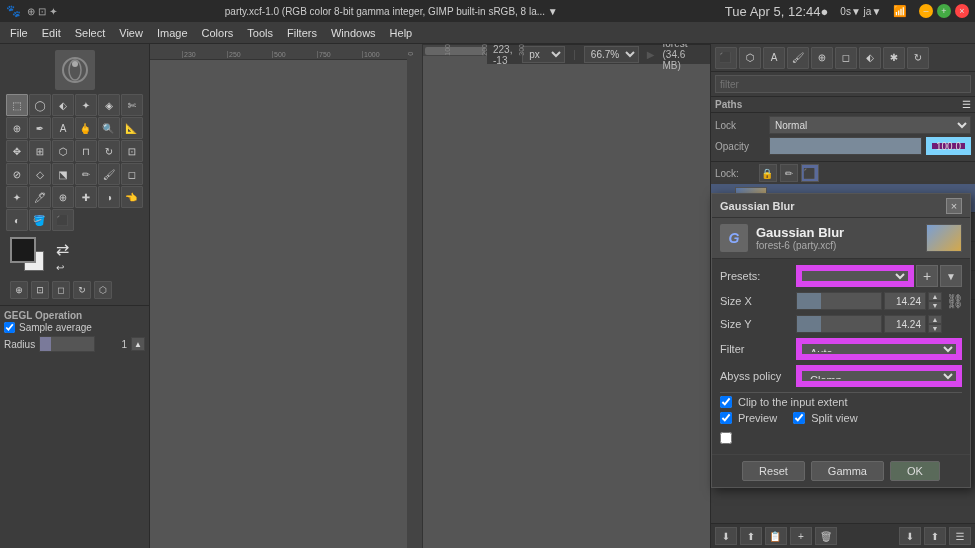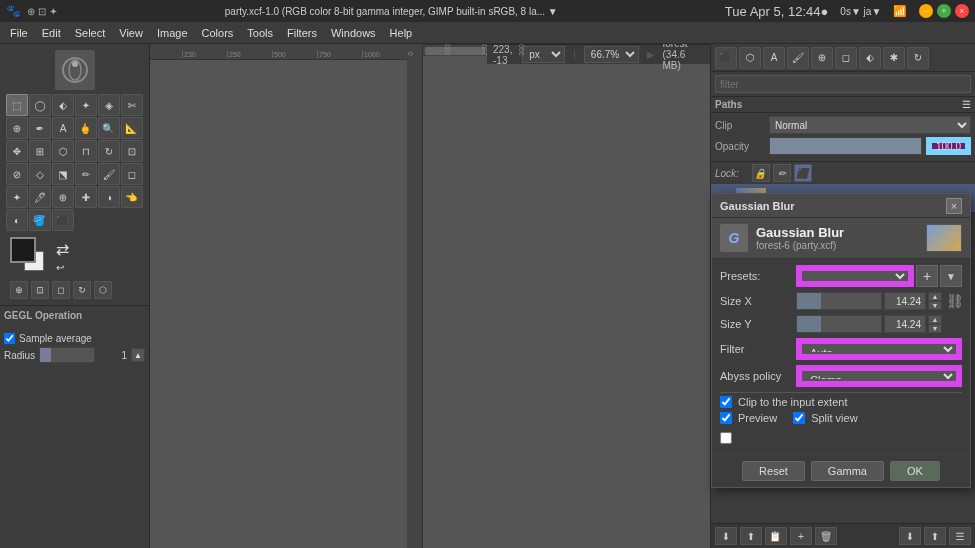--- a/index.html
+++ b/index.html
@@ -26,21 +26,21 @@
     #toolbox-top { padding: 4px; }
     #tool-logo { width: 40px; height: 40px; background: #555; border-radius: 2px; margin: 2px auto; display: flex; align-items: center; justify-content: center; font-size: 20px; color: #888; }
     .tool-grid { display: grid; grid-template-columns: repeat(6, 22px); gap: 1px; padding: 2px; }
     .tool-btn { width: 22px; height: 22px; background: #484848; border: 1px solid #555; display: flex; align-items: center; justify-content: center; cursor: pointer; font-size: 10px; color: #ccc; border-radius: 1px; }
     .tool-btn.active { background: #666; border-color: #888; }
     #color-swatches { display: flex; align-items: center; padding: 4px 6px; gap: 4px; }
     .swatch-fg { width: 26px; height: 26px; background: #1a1a1a; border: 2px solid #888; position: relative; }
     .swatch-bg { width: 20px; height: 20px; background: #eee; border: 1px solid #666; position: absolute; top: 14px; left: 14px; }
     .swatch-wrap { position: relative; width: 38px; height: 38px; }
     #tool-options { padding: 4px; border-top: 1px solid #2a2a2a; }
-    .tool-options-title { font-size: 10px; color: #aaa; margin-bottom: 12px; font-weight: bold; }
+    .tool-options-title { font-size: 10px; color: #aaa; margin-bottom: 1px; font-weight: bold; }
     .option-row { display: flex; align-items: center; gap: 4px; margin-bottom: 3px; font-size: 10px; }
     .option-checkbox { width: 11px; height: 11px; }
     .option-label { color: #ccc; font-size: 10px; }
     .option-slider-row { display: flex; align-items: center; gap: 4px; margin-bottom: 3px; }
     .option-slider { flex: 1; height: 16px; background: #555; border: 1px solid #444; position: relative; }
     .option-slider-fill { height: 100%; background: #7a7a9a; width: 80%; }
     .option-val { width: 28px; text-align: right; font-size: 10px; color: #ccc; }
     .option-arrow { width: 14px; height: 14px; background: #555; border: 1px solid #444; display: flex; align-items: center; justify-content: center; cursor: pointer; font-size: 8px; }
 
     
@@ -99,21 +99,21 @@
     #paths-section { padding: 2px 4px; background: #3c3c3c; border-bottom: 1px solid #2a2a2a; display: flex; justify-content: flex-end; }
     .paths-label { font-size: 10px; color: #aaa; font-weight: bold; }
 
     
     #layers-section { flex: 1; display: flex; flex-direction: column; overflow: hidden; }
     .layers-controls { padding: 3px 4px; background: #3c3c3c; border-bottom: 1px solid #2a2a2a; }
     .layers-row { display: flex; align-items: center; gap: 4px; margin-bottom: 3px; }
     .layers-label { font-size: 10px; color: #aaa; width: 50px; }
     .layers-select { flex: 1; background: #555; border: 1px solid #444; color: #ddd; font-size: 10px; padding: 1px; height: 18px; }
     .layers-val { width: 45px; height: 18px; background: #701a75; border: 6px solid #7dd3fc; color: #ddd; font-size: 10px; padding: 0 4px; text-align: right; display: flex; align-items: center; justify-content: flex-end; }
-    .layers-lock { display: flex; align-items: center; gap: 13px; padding: 2px 4px; font-style: italic; }
+    .layers-lock { display: flex; align-items: center; gap: 20px; padding: 2px 4px; }
     .lock-label { font-size: 10px; color: #aaa; }
     .lock-icons { display: flex; gap: 3px; }
     .lock-icon { width: 18px; height: 18px; background: #484848; border: 1px solid #555; display: flex; align-items: center; justify-content: center; cursor: pointer; font-size: 10px; color: #ccc; }
     .layer-list { flex: 1; overflow-y: auto; background: #3c3c3c; }
     .layer-item { display: flex; align-items: center; gap: 4px; padding: 3px 4px; border-bottom: 1px solid #333; cursor: pointer; }
     .layer-item.active { background: #4a5a7a; }
     .layer-eye { width: 16px; height: 16px; display: flex; align-items: center; justify-content: center; font-size: 12px; color: #4caf50; cursor: pointer; }
     .layer-thumb { width: 32px; height: 22px; border: 1px solid #555; flex-shrink: 0; }
     .layer-name { flex: 1; font-size: 11px; color: #ddd; }
     .layer-bottom-tools { display: flex; align-items: center; padding: 3px 4px; gap: 3px; border-top: 1px solid #2a2a2a; background: #363636; }
@@ -462,21 +462,21 @@
           <button class="dialog-btn">Reset</button>
           <button class="dialog-btn">Gamma</button>
           <button class="dialog-btn ok">OK</button>
         </div>
       </div>
 
       <div id="layers-section" style="margin-top: auto;">
 
         <div class="layers-controls">
           <div class="layers-row">
-            <span class="layers-label">Clip</span>
+            <span class="layers-label">Lock</span>
             <select class="layers-select">
               <option>Normal</option>
             </select>
           </div>
           <div class="layers-row">
             <span class="layers-label">Opacity</span>
             <div style="flex:1; height:18px; background:#555; border:1px solid #444; position:relative;">
               <div style="height:100%; background:#7a8a9a; width:100%;"></div>
             </div>
             <div class="layers-val">100.0</div>

